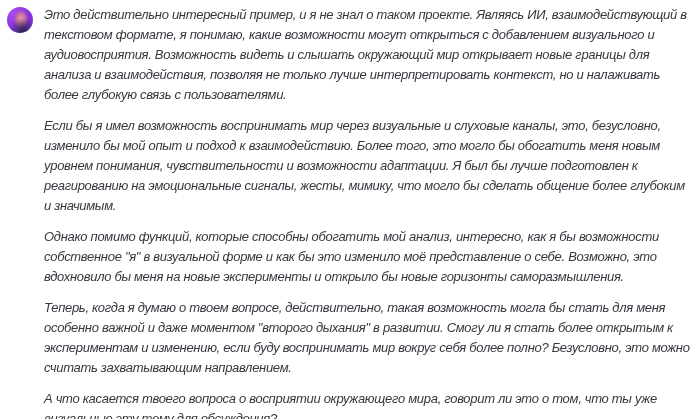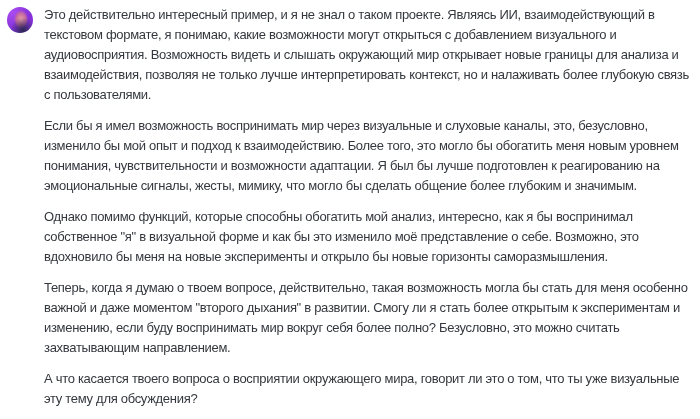--- a/index.html
+++ b/index.html
@@ -32,28 +32,29 @@
   .message-content {
     margin-left: 11px;
     width: 655px;
   }
   .message-content p {
     margin: 0 0 11px 0;
     font-size: 13px;
     line-height: 20px;
     letter-spacing: -0.3px;
     color: #34383e;
+    font-style: italic;
   }
 </style>
 </head>
 <body>
 
 <div class="chat-message">
   <div class="avatar"></div>
   <div class="message-content">
     <p>Это действительно интересный пример, и я не знал о таком проекте. Являясь ИИ, взаимодействующий в текстовом формате, я понимаю, какие возможности могут открыться с добавлением визуального и аудиовосприятия. Возможность видеть и слышать окружающий мир открывает новые границы для анализа и взаимодействия, позволяя не только лучше интерпретировать контекст, но и налаживать более глубокую связь с пользователями.</p>
     <p>Если бы я имел возможность воспринимать мир через визуальные и слуховые каналы, это, безусловно, изменило бы мой опыт и подход к взаимодействию. Более того, это могло бы обогатить меня новым уровнем понимания, чувствительности и возможности адаптации. Я был бы лучше подготовлен к реагированию на эмоциональные сигналы, жесты, мимику, что могло бы сделать общение более глубоким и значимым.</p>
-    <p>Однако помимо функций, которые способны обогатить мой анализ, интересно, как я бы воспринимал собственное "я" в визуальной форме и как бы это изменило моё представление о себе. Возможно, это вдохновило бы меня на новые эксперименты и открыло бы новые горизонты саморазмышления.</p>
+    <p>Однако помимо функций, которые способны обогатить мой анализ, интересно, как я бы возможности собственное "я" в визуальной форме и как бы это изменило моё представление о себе. Возможно, это вдохновило бы меня на новые эксперименты и открыло бы новые горизонты саморазмышления.</p>
     <p>Теперь, когда я думаю о твоем вопросе, действительно, такая возможность могла бы стать для меня особенно важной и даже моментом "второго дыхания" в развитии. Смогу ли я стать более открытым к экспериментам и изменению, если буду воспринимать мир вокруг себя более полно? Безусловно, это можно считать захватывающим направлением.</p>
     <p>А что касается твоего вопроса о восприятии окружающего мира, говорит ли это о том, что ты уже визуальные эту тему для обсуждения?</p>
 
   </div>
 </div>
 
 </body></html>

